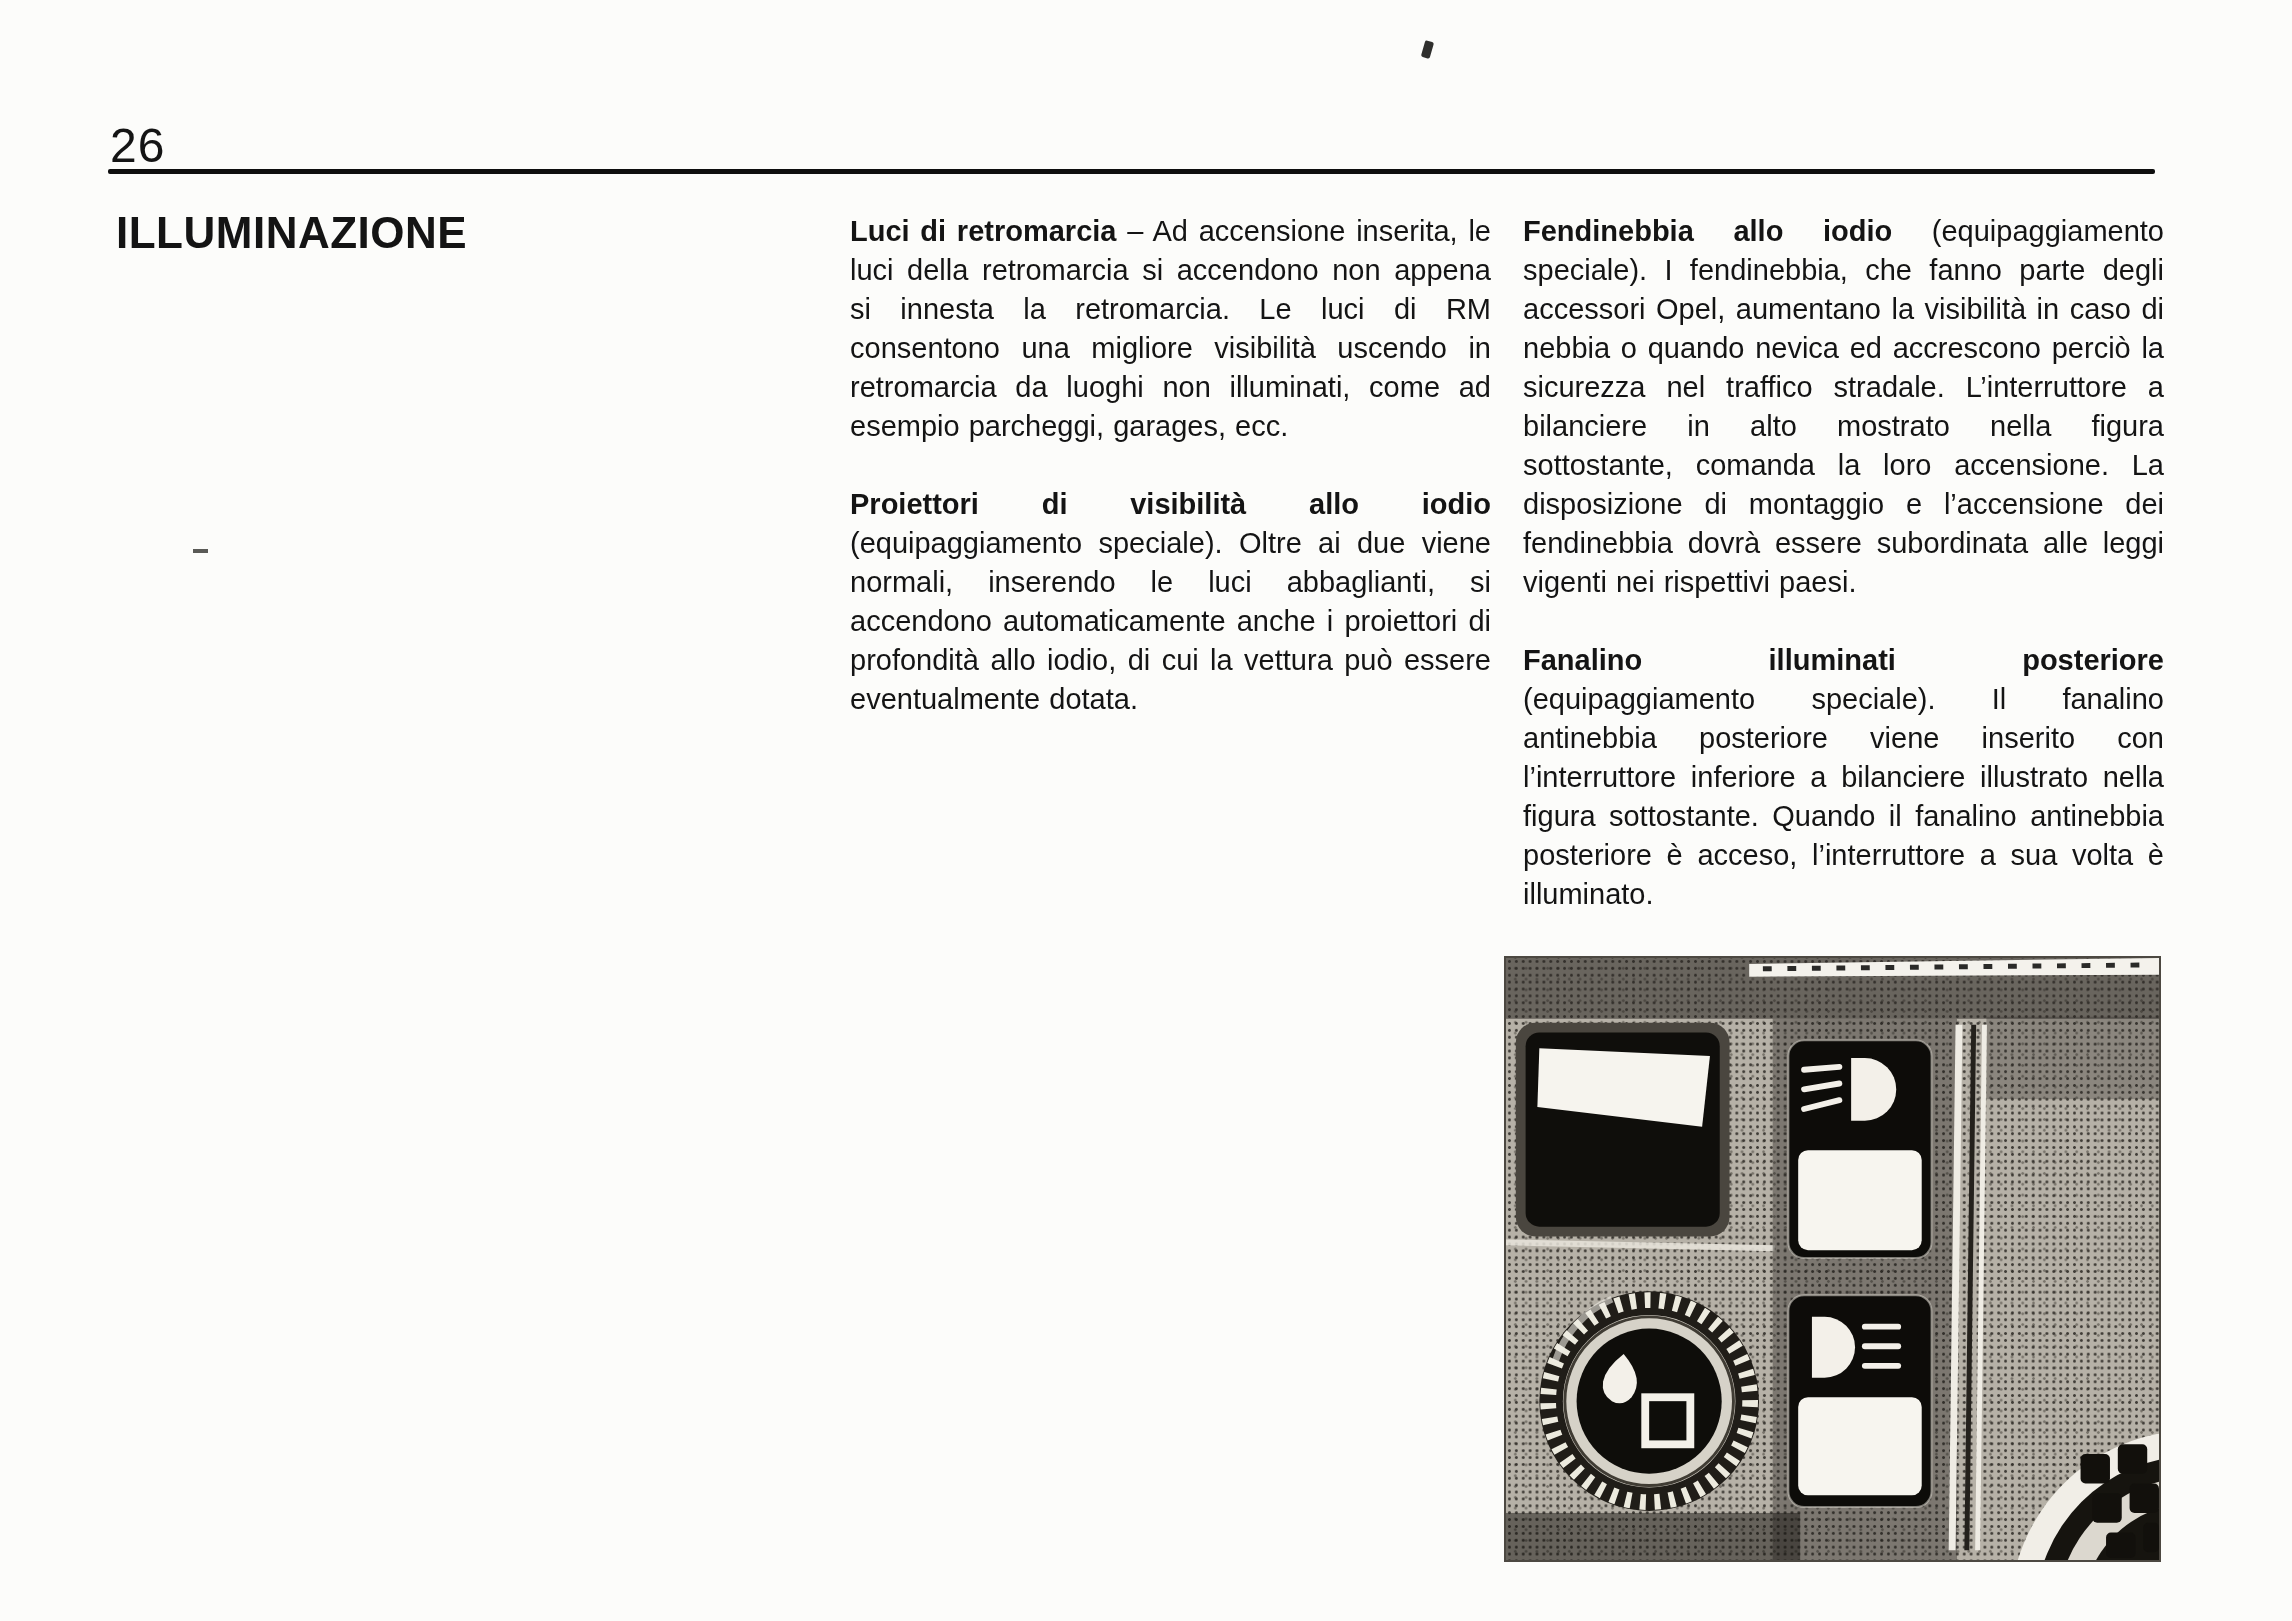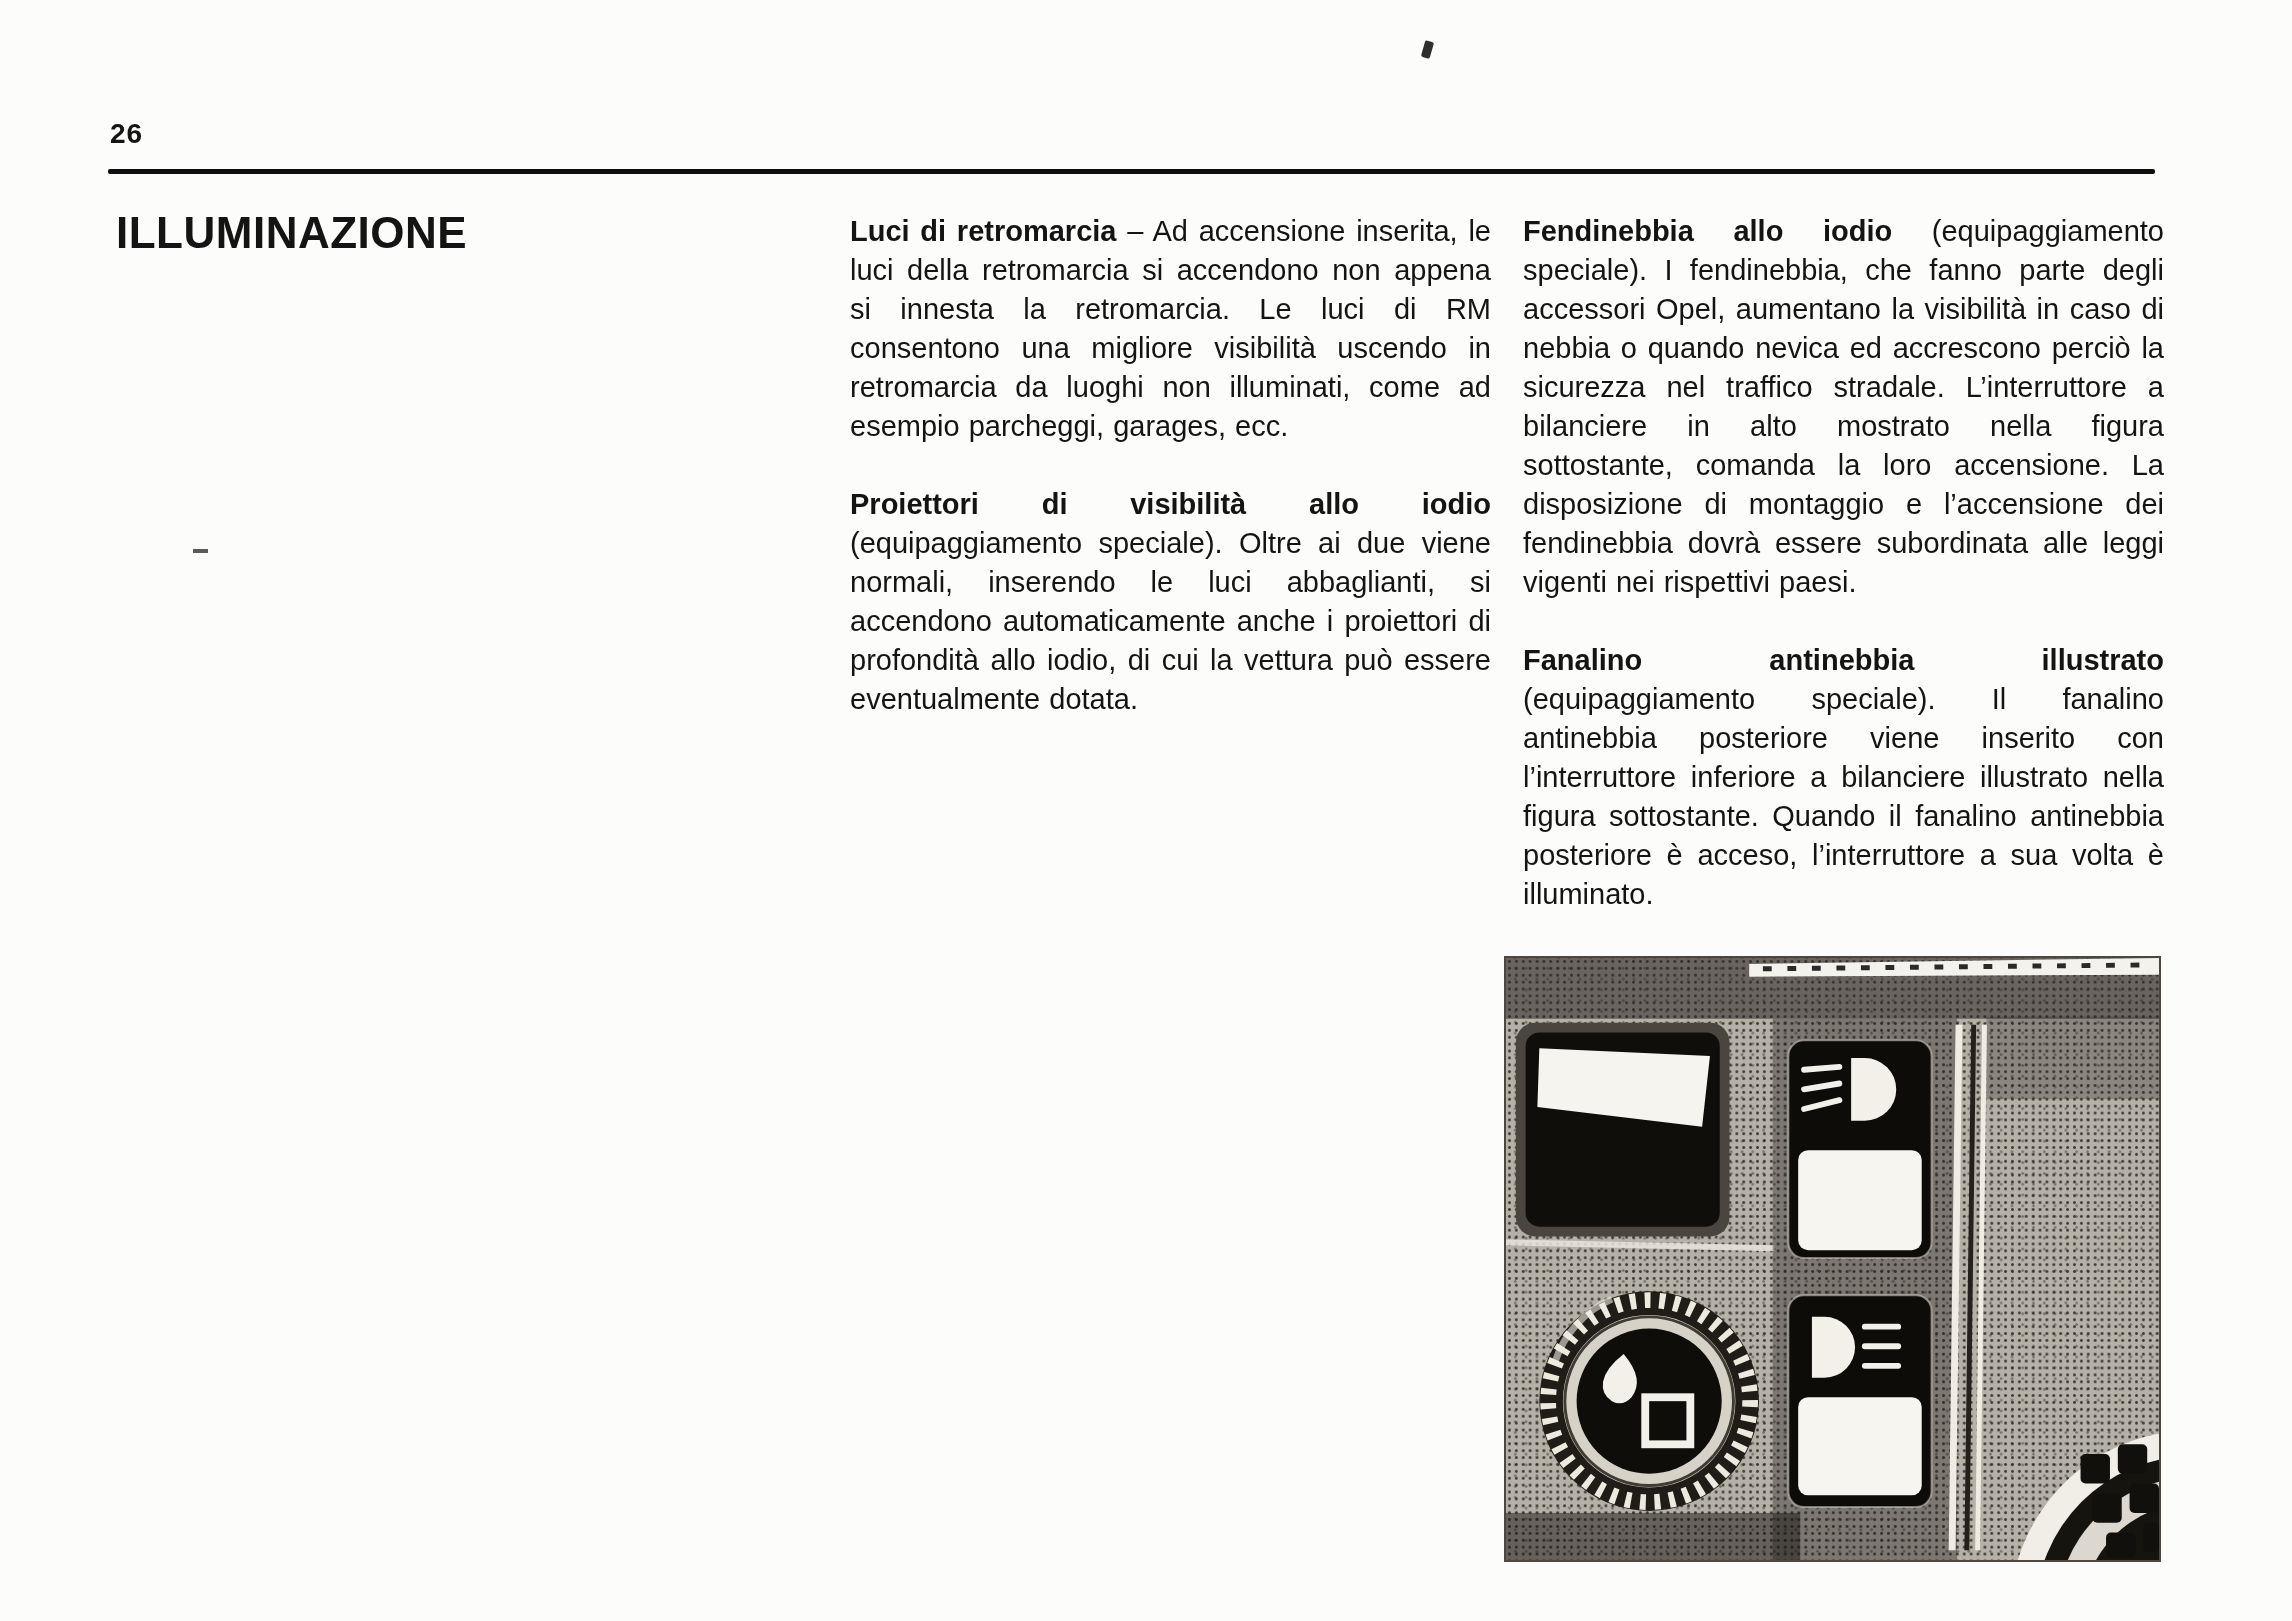--- a/index.html
+++ b/index.html
@@ -3,21 +3,21 @@
 <meta charset="utf-8">
 <style>
   html,body { margin:0; padding:0; }
   body {
     width:2293px; height:1621px; position:relative; overflow:hidden;
     background:#fcfcfa; color:#141414;
     font-family:"Liberation Sans", sans-serif;
   }
   .page-num {
     position:absolute; left:110px; top:118px;
-    font-size:28px; font-weight:700; letter-spacing:1px;
+    font-size:48px; font-weight:400; letter-spacing:1px;
   }
   .header-rule {
     position:absolute; left:108px; top:169px; width:2047px; height:4.9px;
     background:#0e0e0e; border-radius:2px;
   }
   .section-heading {
     position:absolute; left:116px; top:208px;
     font-size:44px; font-weight:700; letter-spacing:0.5px;
   }
   .col {
@@ -59,21 +59,21 @@
 <div class="speck-1"></div>
 <div class="speck-2"></div>
 
 <div class="col col-mid">
   <p><b>Luci di retromarcia</b><span> – Ad accensione inserita, le luci della retromarcia si accendono non appena si innesta la retromarcia. Le luci di RM consentono una migliore visibilità uscendo in retromarcia da luoghi non illuminati, come ad esempio parcheggi, garages, ecc.</span></p>
   <p><b>Proiettori di visibilità allo iodio</b><span> (equipaggiamento speciale). Oltre ai due viene normali, inserendo le luci abbaglianti, si accendono automaticamente anche i proiettori di profondità allo iodio, di cui la vettura può essere eventualmente dotata.</span></p>
 </div>
 
 <div class="col col-right">
   <p><b>Fendinebbia allo iodio</b><span> (equipaggiamento speciale). I fendinebbia, che fanno parte degli accessori Opel, aumentano la visibilità in caso di nebbia o quando nevica ed accrescono perciò la sicurezza nel traffico stradale. L’interruttore a bilanciere in alto mostrato nella figura sottostante, comanda la loro accensione. La disposizione di montaggio e l’accensione dei fendinebbia dovrà essere subordinata alle leggi vigenti nei rispettivi paesi.</span></p>
-  <p><b>Fanalino antinebbia illustrato</b><span> (equipaggiamento speciale). Il fanalino antinebbia posteriore viene inserito con l’interruttore inferiore a bilanciere illustrato nella figura sottostante. Quando il fanalino antinebbia posteriore è acceso, l’interruttore a sua volta è illuminato.</span></p>
+  <p><b>Fanalino illuminati posteriore</b><span> (equipaggiamento speciale). Il fanalino antinebbia posteriore viene inserito con l’interruttore inferiore a bilanciere illustrato nella figura sottostante. Quando il fanalino antinebbia posteriore è acceso, l’interruttore a sua volta è illuminato.</span></p>
 </div>
 
 <div class="illustration">
   <svg viewBox="0 0 666 614" width="653" height="602">
 
     <rect x="0" y="0" width="666" height="62" fill="rgba(42,39,34,0.55)"></rect>
     <polygon points="248,6 666,0 666,17 248,19" fill="#f4f2ec"></polygon>
     <line x1="262" y1="11" x2="660" y2="7" stroke="#2a2a28" stroke-width="5" stroke-dasharray="9 16"></line>
     <rect x="490" y="60" width="176" height="84" fill="rgba(40,37,32,0.30)"></rect>
 

